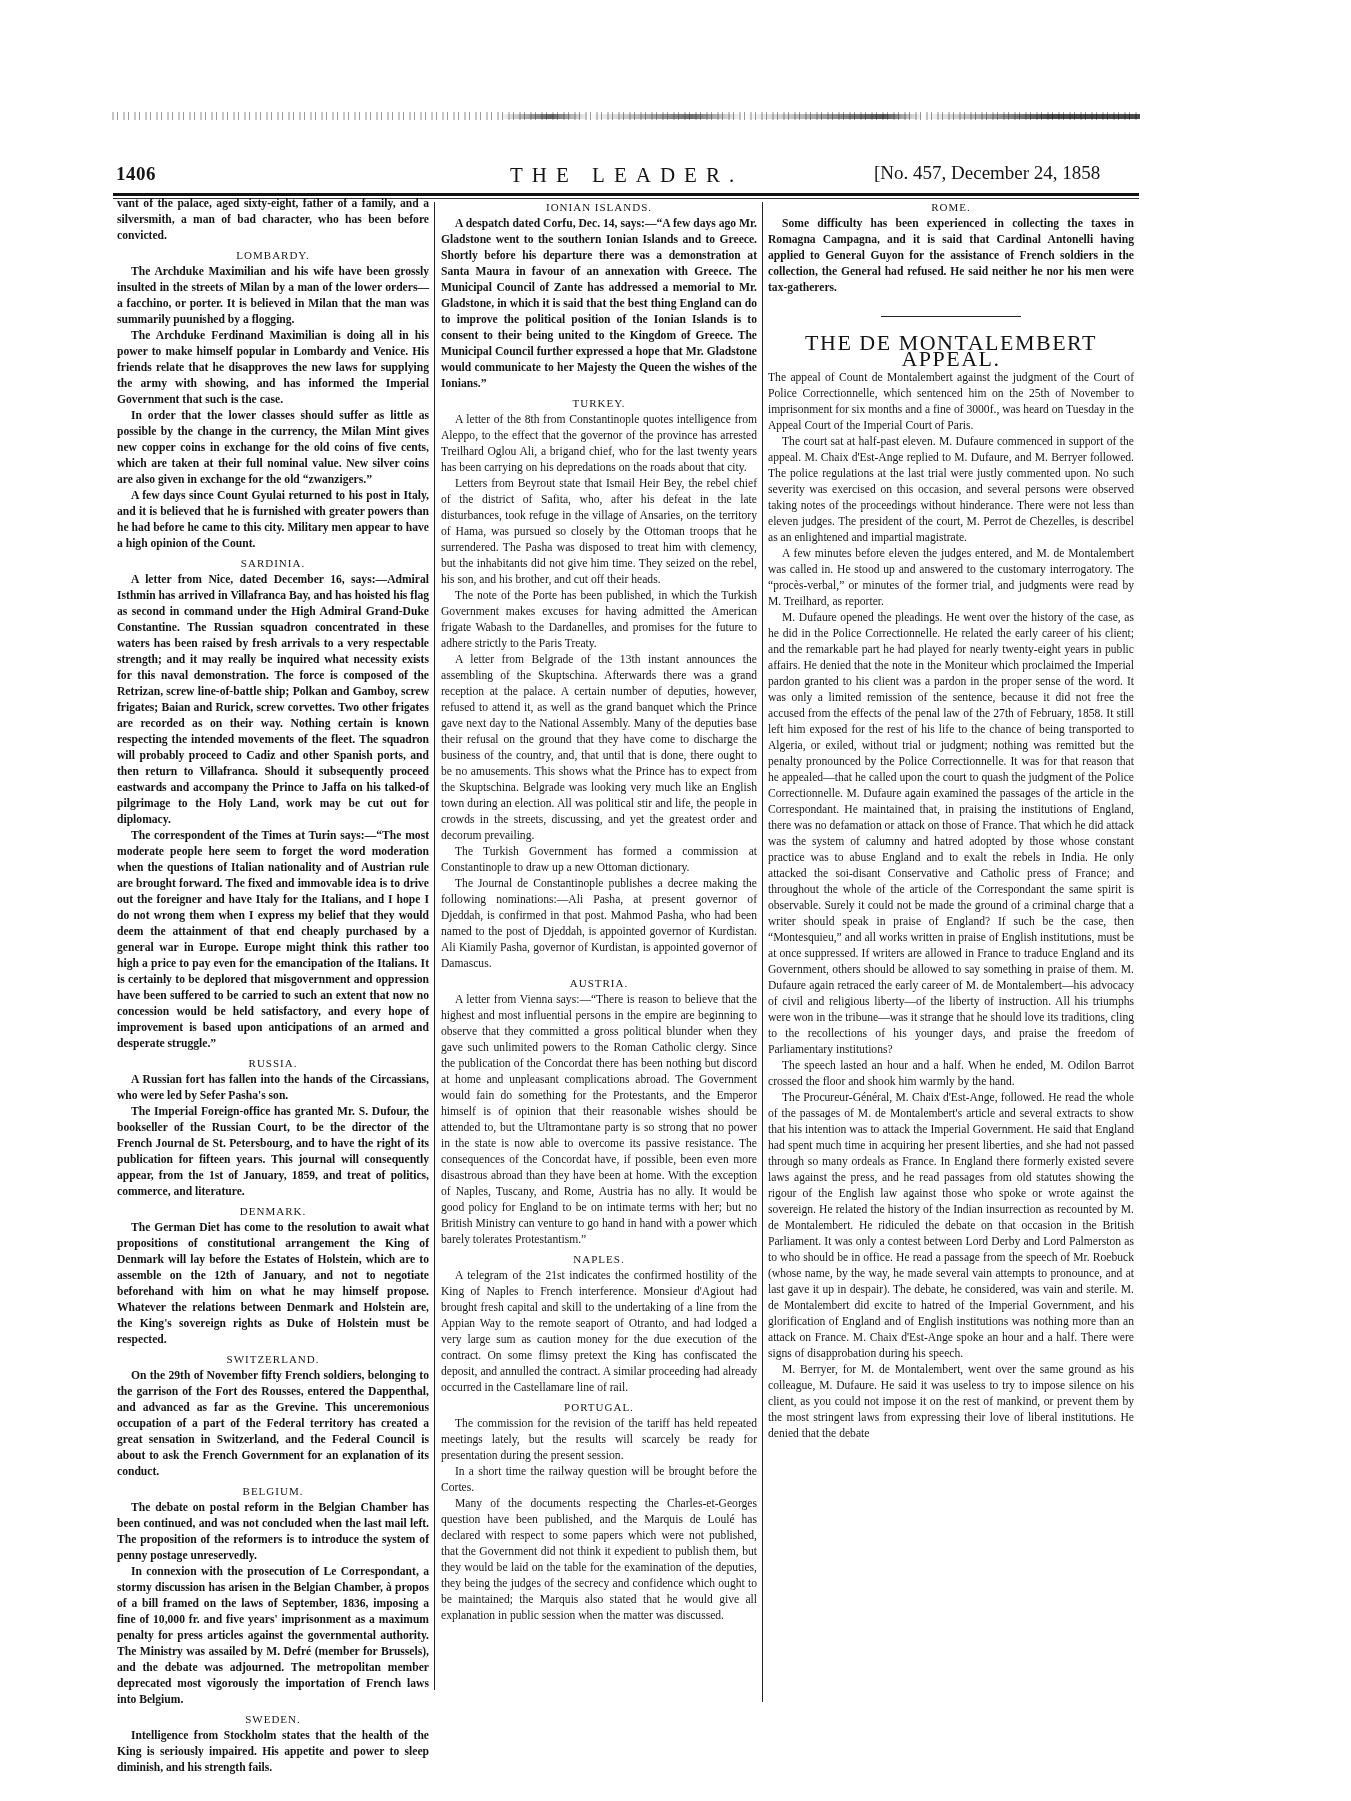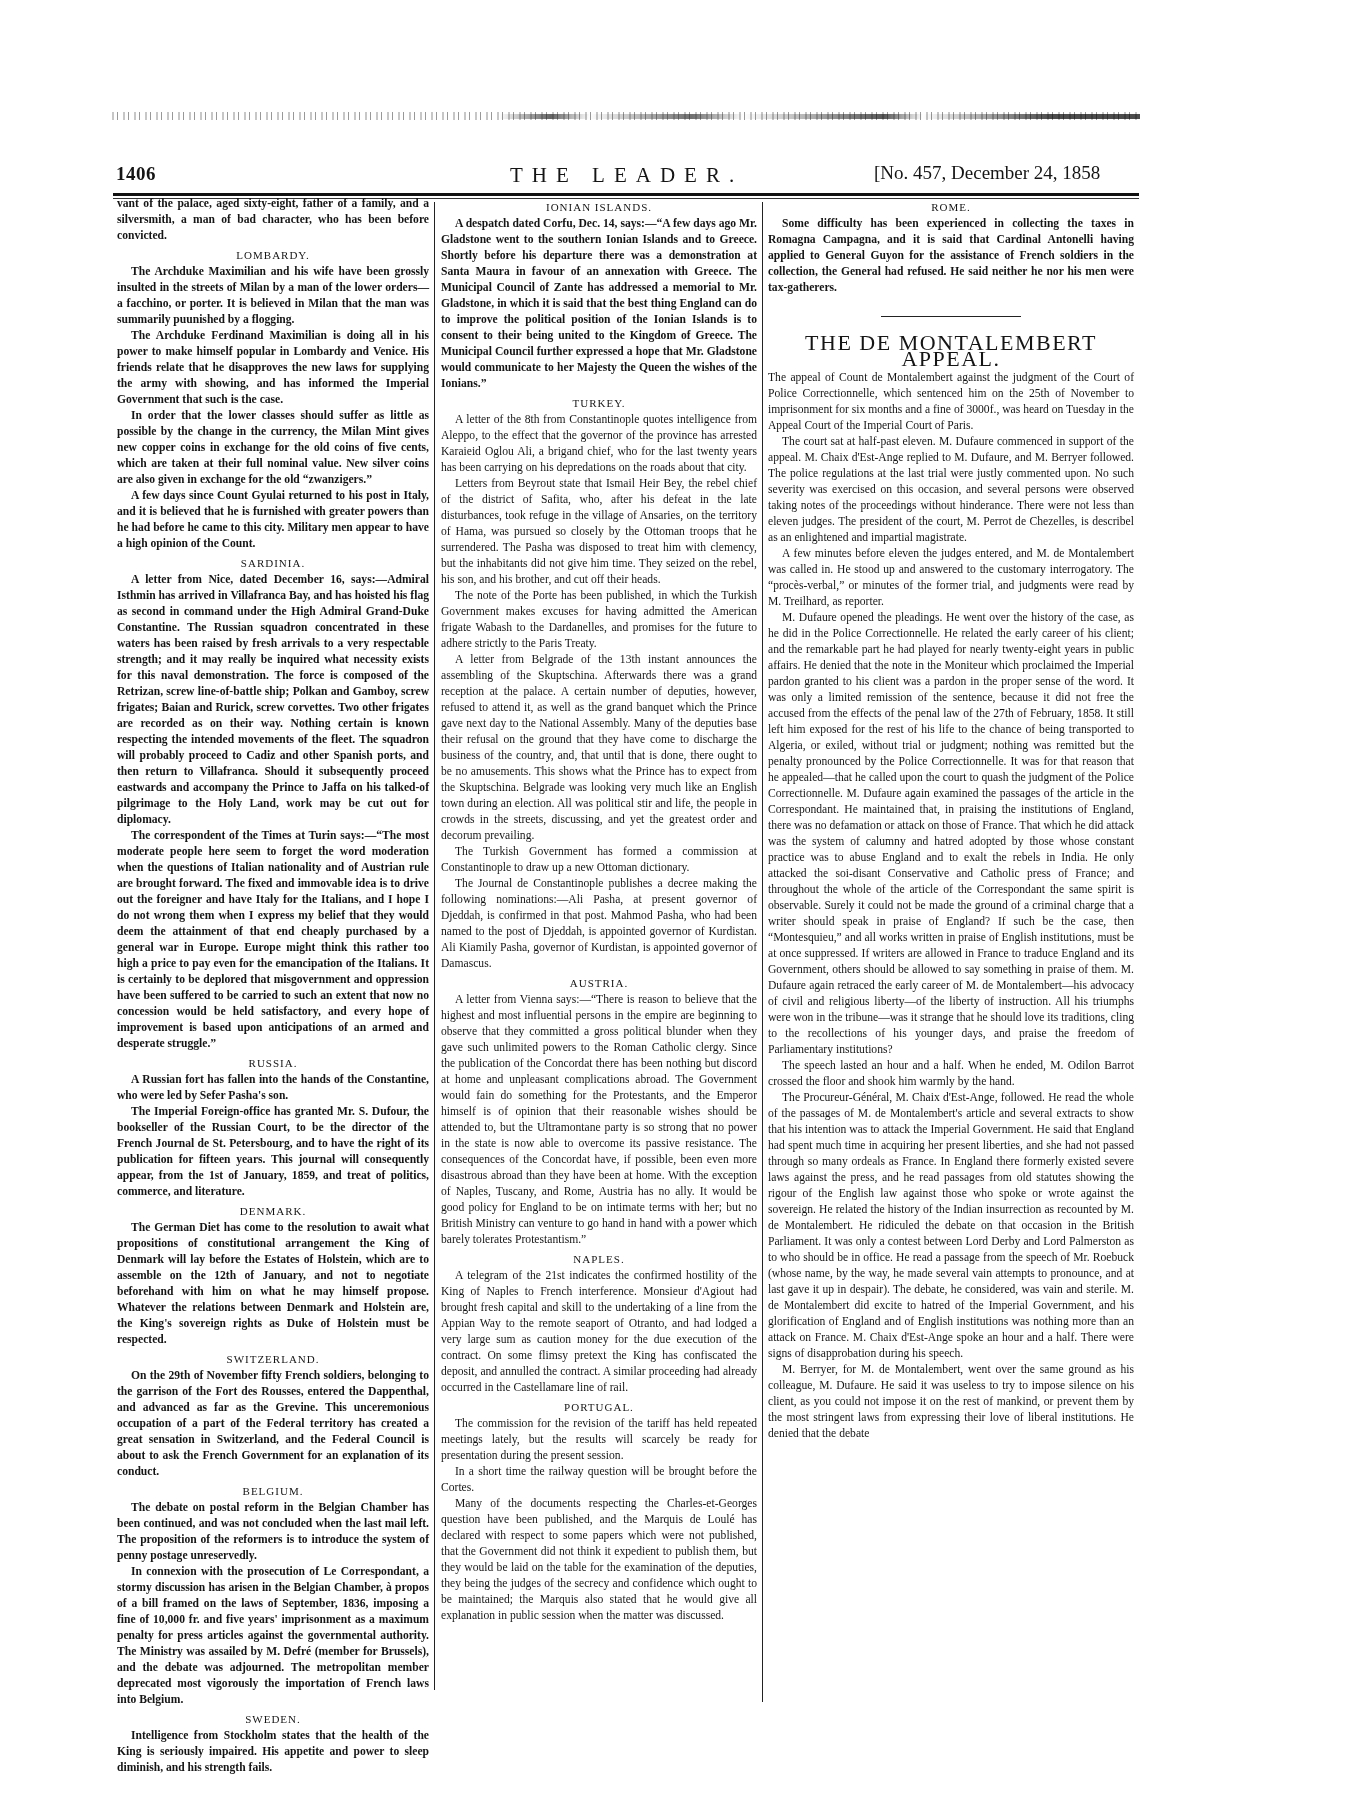--- a/index.html
+++ b/index.html
@@ -52,37 +52,37 @@
     <p class="cont bold">vant of the palace, aged sixty-eight, father of a family, and a silversmith, a man of bad character, who has been before convicted.</p>
     <h3>Lombardy.</h3>
     <p class="bold">The Archduke Maximilian and his wife have been grossly insulted in the streets of Milan by a man of the lower orders—a facchino, or porter. It is believed in Milan that the man was summarily puunished by a flogging.</p>
     <p class="bold">The Archduke Ferdinand Maximilian is doing all in his power to make himself popular in Lombardy and Venice. His friends relate that he disapproves the new laws for supplying the army with showing, and has informed the Imperial Government that such is the case.</p>
     <p class="bold">In order that the lower classes should suffer as little as possible by the change in the currency, the Milan Mint gives new copper coins in exchange for the old coins of five cents, which are taken at their full nominal value. New silver coins are also given in exchange for the old “zwanzigers.”</p>
     <p class="bold">A few days since Count Gyulai returned to his post in Italy, and it is believed that he is furnished with greater powers than he had before he came to this city. Military men appear to have a high opinion of the Count.</p>
     <h3>Sardinia.</h3>
     <p class="bold">A letter from Nice, dated December 16, says:—Admiral Isthmin has arrived in Villafranca Bay, and has hoisted his flag as second in command under the High Admiral Grand-Duke Constantine. The Russian squadron concentrated in these waters has been raised by fresh arrivals to a very respectable strength; and it may really be inquired what necessity exists for this naval demonstration. The force is composed of the Retrizan, screw line-of-battle ship; Polkan and Gamboy, screw frigates; Baian and Rurick, screw corvettes. Two other frigates are recorded as on their way. Nothing certain is known respecting the intended movements of the fleet. The squadron will probably proceed to Cadiz and other Spanish ports, and then return to Villafranca. Should it subsequently proceed eastwards and accompany the Prince to Jaffa on his talked-of pilgrimage to the Holy Land, work may be cut out for diplomacy.</p>
     <p class="bold">The correspondent of the Times at Turin says:—“The most moderate people here seem to forget the word moderation when the questions of Italian nationality and of Austrian rule are brought forward. The fixed and immovable idea is to drive out the foreigner and have Italy for the Italians, and I hope I do not wrong them when I express my belief that they would deem the attainment of that end cheaply purchased by a general war in Europe. Europe might think this rather too high a price to pay even for the emancipation of the Italians. It is certainly to be deplored that misgovernment and oppression have been suffered to be carried to such an extent that now no concession would be held satisfactory, and every hope of improvement is based upon anticipations of an armed and desperate struggle.”</p>
     <h3>Russia.</h3>
-    <p class="bold">A Russian fort has fallen into the hands of the Constantine, who were led by Sefer Pasha's son.</p>
+    <p class="bold">A Russian fort has fallen into the hands of the Circassians, who were led by Sefer Pasha's son.</p>
     <p class="bold">The Imperial Foreign-office has granted Mr. S. Dufour, the bookseller of the Russian Court, to be the director of the French Journal de St. Petersbourg, and to have the right of its publication for fifteen years. This journal will consequently appear, from the 1st of January, 1859, and treat of politics, commerce, and literature.</p>
     <h3>Denmark.</h3>
     <p class="bold">The German Diet has come to the resolution to await what propositions of constitutional arrangement the King of Denmark will lay before the Estates of Holstein, which are to assemble on the 12th of January, and not to negotiate beforehand with him on what he may himself propose. Whatever the relations between Denmark and Holstein are, the King's sovereign rights as Duke of Holstein must be respected.</p>
     <h3>Switzerland.</h3>
     <p class="bold">On the 29th of November fifty French soldiers, belonging to the garrison of the Fort des Rousses, entered the Dappenthal, and advanced as far as the Grevine. This unceremonious occupation of a part of the Federal territory has created a great sensation in Switzerland, and the Federal Council is about to ask the French Government for an explanation of its conduct.</p>
     <h3>Belgium.</h3>
     <p class="bold">The debate on postal reform in the Belgian Chamber has been continued, and was not concluded when the last mail left. The proposition of the reformers is to introduce the system of penny postage unreservedly.</p>
     <p class="bold">In connexion with the prosecution of Le Correspondant, a stormy discussion has arisen in the Belgian Chamber, à propos of a bill framed on the laws of September, 1836, imposing a fine of 10,000 fr. and five years' imprisonment as a maximum penalty for press articles against the governmental authority. The Ministry was assailed by M. Defré (member for Brussels), and the debate was adjourned. The metropolitan member deprecated most vigorously the importation of French laws into Belgium.</p>
     <h3>Sweden.</h3>
     <p class="bold">Intelligence from Stockholm states that the health of the King is seriously impaired. His appetite and power to sleep diminish, and his strength fails.</p>
   </section>
 <section class="col col2">
     <h3>Ionian Islands.</h3>
     <p class="bold">A despatch dated Corfu, Dec. 14, says:—“A few days ago Mr. Gladstone went to the southern Ionian Islands and to Greece. Shortly before his departure there was a demonstration at Santa Maura in favour of an annexation with Greece. The Municipal Council of Zante has addressed a memorial to Mr. Gladstone, in which it is said that the best thing England can do to improve the political position of the Ionian Islands is to consent to their being united to the Kingdom of Greece. The Municipal Council further expressed a hope that Mr. Gladstone would communicate to her Majesty the Queen the wishes of the Ionians.”</p>
     <h3>Turkey.</h3>
-    <p>A letter of the 8th from Constantinople quotes intelligence from Aleppo, to the effect that the governor of the province has arrested Karaieid Oglou Ali, a brigand chief, who for the last twenty years has been carrying on his depredations on the roads about that city.</p>
+    <p>A letter of the 8th from Constantinople quotes intelligence from Aleppo, to the effect that the governor of the province has arrested Treilhard Oglou Ali, a brigand chief, who for the last twenty years has been carrying on his depredations on the roads about that city.</p>
     <p>Letters from Beyrout state that Ismail Heir Bey, the rebel chief of the district of Safita, who, after his defeat in the late disturbances, took refuge in the village of Ansaries, on the territory of Hama, was pursued so closely by the Ottoman troops that he surrendered. The Pasha was disposed to treat him with clemency, but the inhabitants did not give him time. They seized on the rebel, his son, and his brother, and cut off their heads.</p>
     <p>The note of the Porte has been published, in which the Turkish Government makes excuses for having admitted the American frigate Wabash to the Dardanelles, and promises for the future to adhere strictly to the Paris Treaty.</p>
     <p>A letter from Belgrade of the 13th instant announces the assembling of the Skuptschina. Afterwards there was a grand reception at the palace. A certain number of deputies, however, refused to attend it, as well as the grand banquet which the Prince gave next day to the National Assembly. Many of the deputies base their refusal on the ground that they have come to discharge the business of the country, and, that until that is done, there ought to be no amusements. This shows what the Prince has to expect from the Skuptschina. Belgrade was looking very much like an English town during an election. All was political stir and life, the people in crowds in the streets, discussing, and yet the greatest order and decorum prevailing.</p>
     <p>The Turkish Government has formed a commission at Constantinople to draw up a new Ottoman dictionary.</p>
     <p>The Journal de Constantinople publishes a decree making the following nominations:—Ali Pasha, at present governor of Djeddah, is confirmed in that post. Mahmod Pasha, who had been named to the post of Djeddah, is appointed governor of Kurdistan. Ali Kiamily Pasha, governor of Kurdistan, is appointed governor of Damascus.</p>
     <h3>Austria.</h3>
     <p>A letter from Vienna says:—“There is reason to believe that the highest and most influential persons in the empire are beginning to observe that they committed a gross political blunder when they gave such unlimited powers to the Roman Catholic clergy. Since the publication of the Concordat there has been nothing but discord at home and unpleasant complications abroad. The Government would fain do something for the Protestants, and the Emperor himself is of opinion that their reasonable wishes should be attended to, but the Ultramontane party is so strong that no power in the state is now able to overcome its passive resistance. The consequences of the Concordat have, if possible, been even more disastrous abroad than they have been at home. With the exception of Naples, Tuscany, and Rome, Austria has no ally. It would be good policy for England to be on intimate terms with her; but no British Ministry can venture to go hand in hand with a power which barely tolerates Protestantism.”</p>
     <h3>Naples.</h3>
     <p>A telegram of the 21st indicates the confirmed hostility of the King of Naples to French interference. Monsieur d'Agiout had brought fresh capital and skill to the undertaking of a line from the Appian Way to the remote seaport of Otranto, and had lodged a very large sum as caution money for the due execution of the contract. On some flimsy pretext the King has confiscated the deposit, and annulled the contract. A similar proceeding had already occurred in the Castellamare line of rail.</p>
     <h3>Portugal.</h3>

